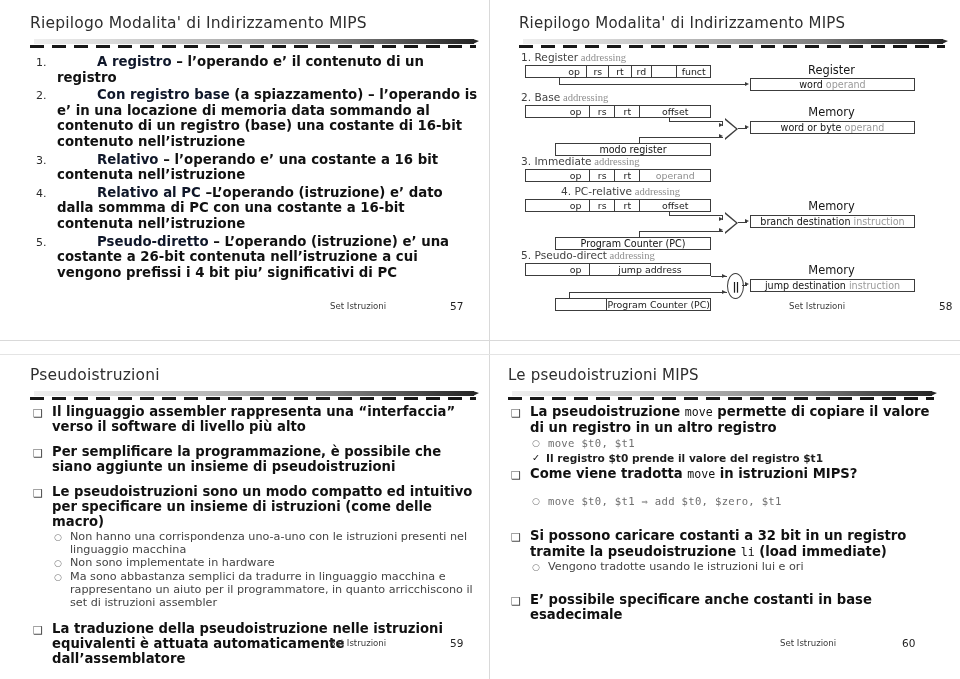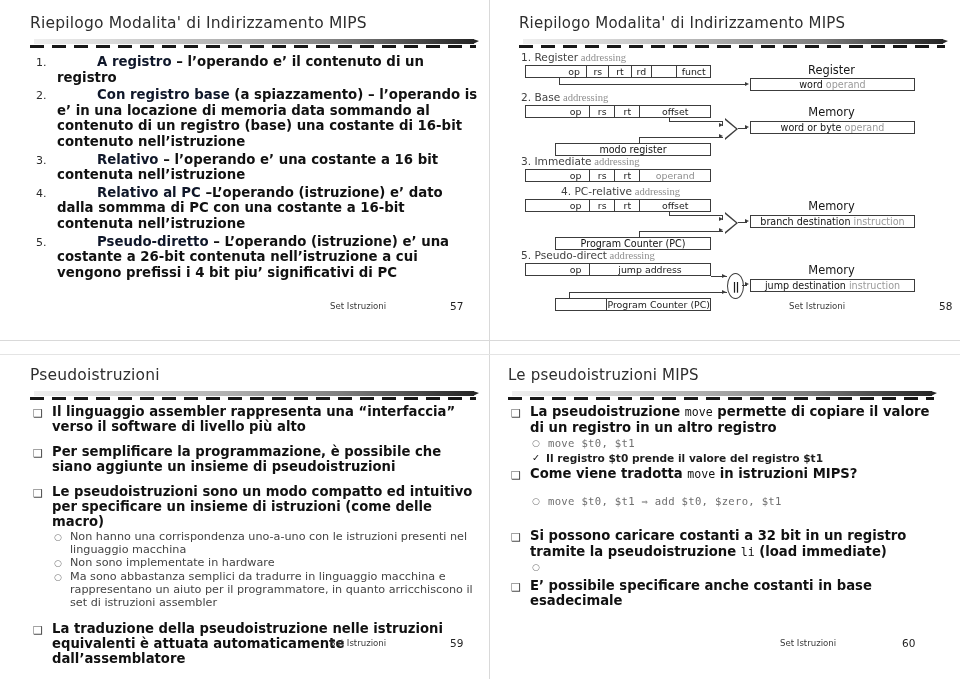--- a/index.html
+++ b/index.html
@@ -325,21 +325,21 @@
         <span class="bsq">❑</span>
         <span>Come viene tradotta </span><span class="codeb">move</span><span> in istruzioni MIPS?</span>
         <ul class="lv2" style="margin-top:13px;">
           <li><span class="bci">○</span><span class="code">move $t0, $t1 ⇒ add $t0, $zero, $t1</span></li>
         </ul>
       </li>
       <li style="margin-top:19px;margin-bottom:2px;">
         <span class="bsq">❑</span>
         <span>Si possono caricare costanti a 32 bit in un registro tramite la pseudoistruzione </span><span class="codeb">li</span><span> (load immediate)</span>
         <ul class="lv2">
-          <li><span class="bci">○</span></li>
+          <li><span class="bci">○</span><span>Vengono tradotte usando le istruzioni lui e ori</span></li>
         </ul>
       </li>
       <li style="margin-top:18px;">
         <span class="bsq">❑</span>
         <span>E’ possibile specificare anche costanti in base esadecimale</span>
       </li>
     </ul>
     <div class="footer" style="left:272px;top:272px;">
       <span>Set Istruzioni</span>
       <span class="pg" style="left:122px;top:-1px;">60</span>

